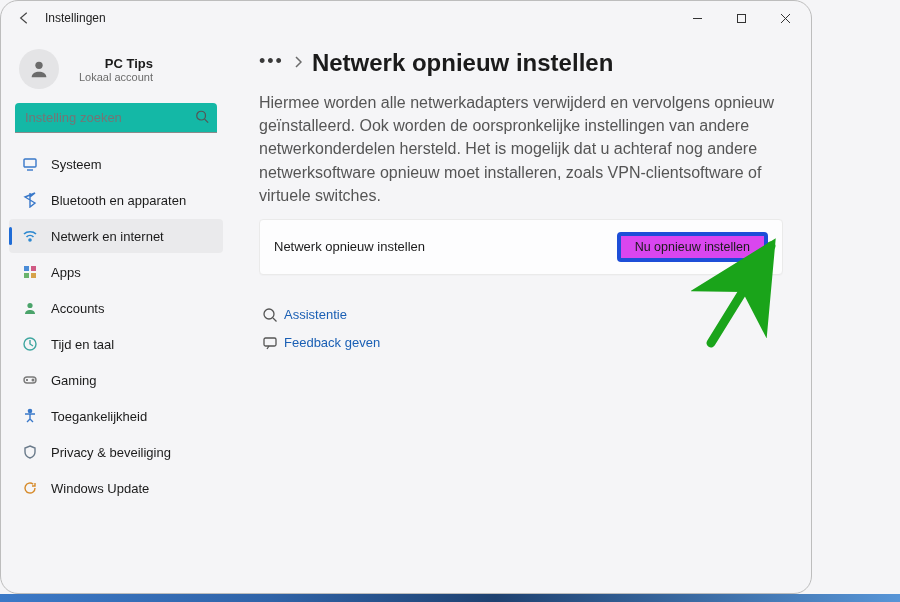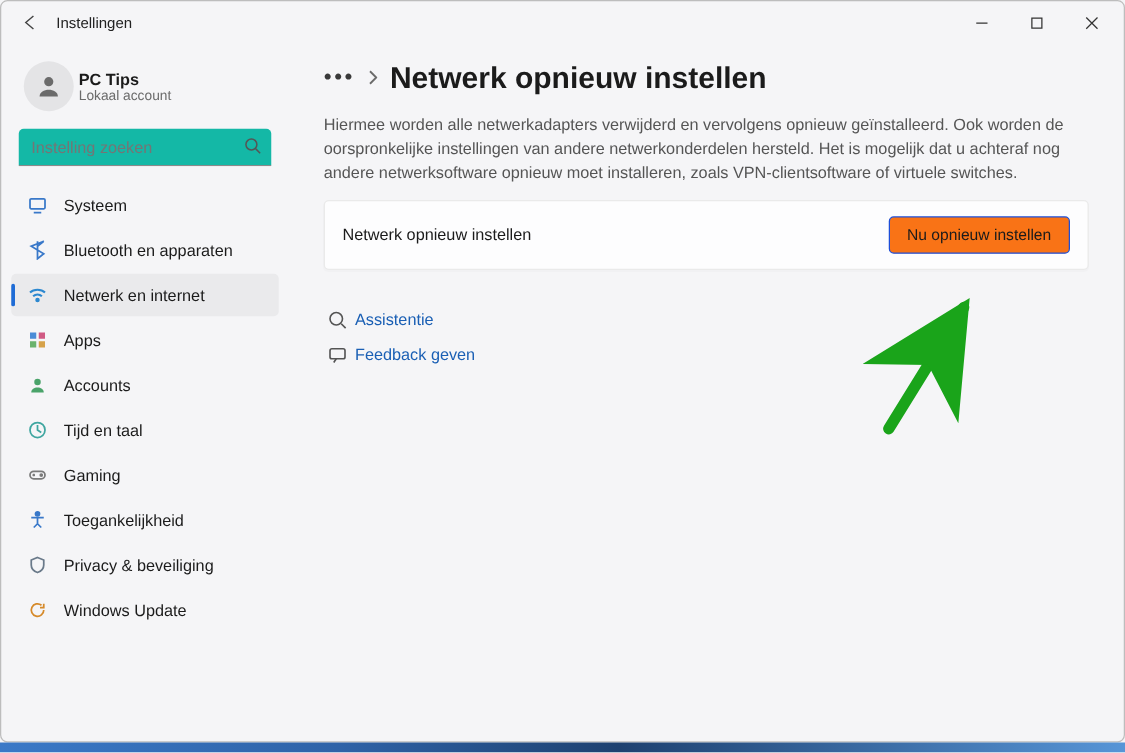--- a/index.html
+++ b/index.html
@@ -9,25 +9,25 @@
     width: 900px;
     height: 602px;
     font-family: "Segoe UI", sans-serif;
     font-size: 13px;
     color: #1b1b1b;
     background: #f5f5f7;
     overflow: hidden;
     position: relative;
   }
   .window {
-    width: 900px;
+    width: 812px;
     height: 594px;
     background: #f5f5f7;
     border: 1px solid #bdbdbd;
-    border-radius: 6px;
+    border-radius: 18px;
     display: flex;
     flex-direction: column;
     position: relative;
   }
   
   .titlebar {
     height: 34px;
     display: flex;
     align-items: center;
     padding: 0 6px 0 10px;
@@ -69,22 +69,23 @@
   
   .sidebar {
     width: 230px;
     padding: 8px 8px 8px 8px;
     display: flex;
     flex-direction: column;
   }
   .account {
     display: flex;
     align-items: center;
-    gap: 4px;
+    gap: 20px;
     padding: 6px 10px 12px 10px;
+    text-align: right;
   }
   .avatar {
     width: 40px;
     height: 40px;
     border-radius: 50%;
     background: #e4e4e6;
     display: flex;
     align-items: center;
     justify-content: center;
     color: #6b6b6b;
@@ -184,21 +185,21 @@
     color: #6b6b6b;
     font-size: 12px;
   }
   .crumb h1 {
     font-size: 24px;
     font-weight: 600;
     margin: 0;
     color: #1b1b1b;
   }
   .desc {
-    font-size: 13px;
+    font-size: 16px;
     color: #555;
     line-height: 1.45;
     margin-bottom: 12px;
     max-width: 612px;
   }
   .desc2 {
     font-size: 13px;
     color: #555;
     margin-bottom: 18px;
   }
@@ -215,22 +216,22 @@
     margin-bottom: 26px;
   }
   .card .ctitle {
     font-size: 13px;
     color: #1b1b1b;
   }
   .card .btn {
     margin-left: auto;
     height: 30px;
     padding: 0 14px;
-    background: #f97316;
-    border: 1px solid #1d4ed8;
+    background: #d946ef;
+    border: 4px solid #1d4ed8;
     border-radius: 4px;
     font-size: 12.5px;
     display: flex;
     align-items: center;
     color: #1b1b1b;
   }
 
   .link-row {
     display: flex;
     align-items: center;

